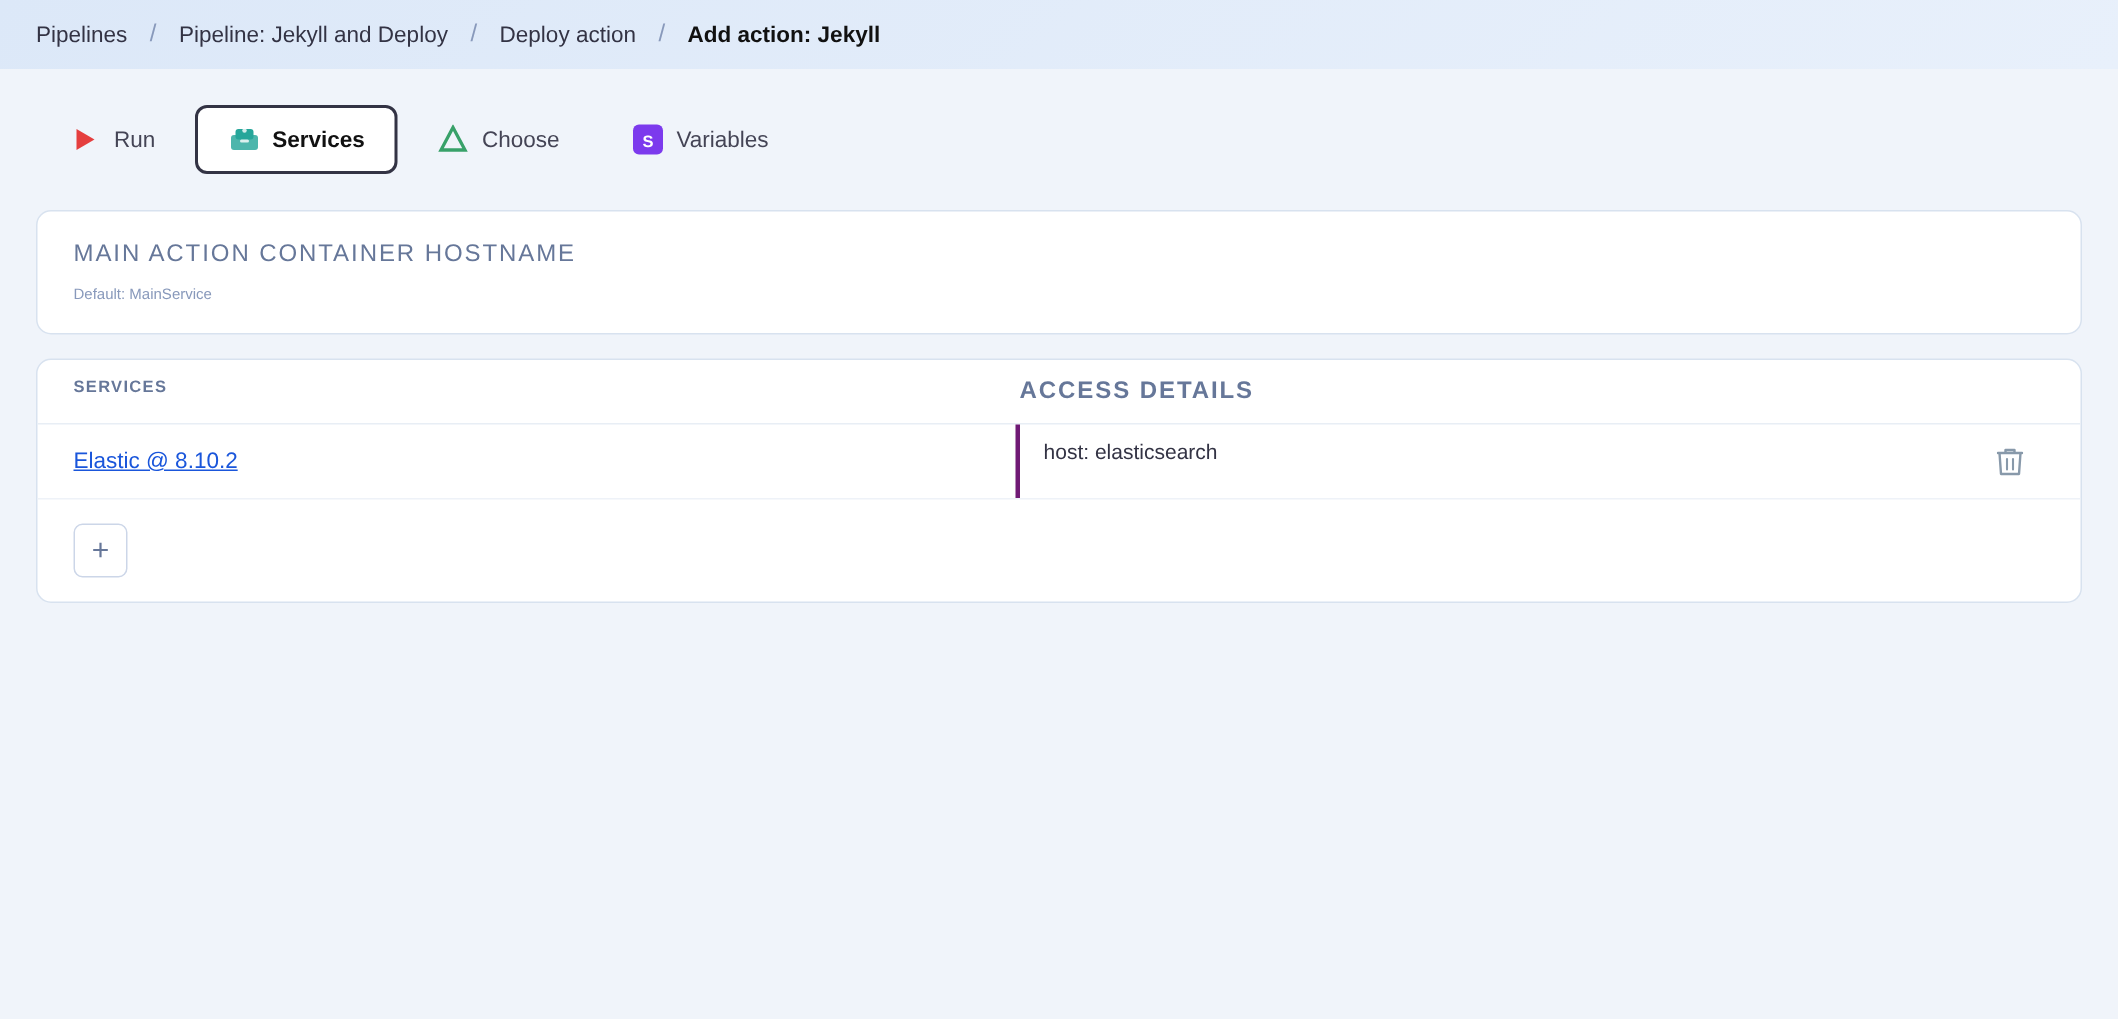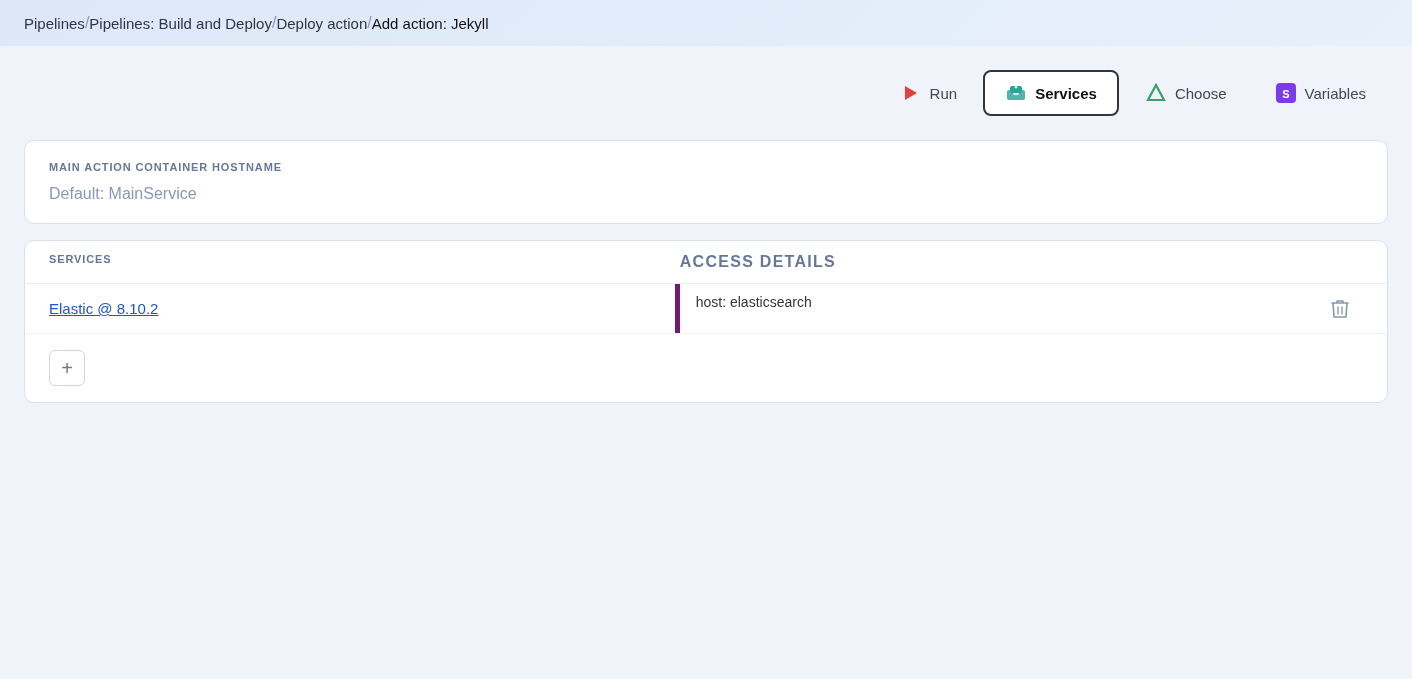--- a/index.html
+++ b/index.html
@@ -4,33 +4,33 @@
   <style>
     * { box-sizing: border-box; margin: 0; padding: 0; }
     body { font-family: -apple-system, BlinkMacSystemFont, 'Segoe UI', sans-serif; background: #f0f4fa; min-height: 679px; }
 
     
     .breadcrumb-bar {
       background: linear-gradient(135deg, #dce8f8 0%, #e8f0fb 100%);
       padding: 14px 24px;
       display: flex;
       align-items: center;
-      gap: 0;
+      gap: 15px;
       font-size: 15px;
       color: #334;
     }
     .breadcrumb-sep { color: #8899bb; font-size: 16px; }
     .breadcrumb-link { color: #334; text-decoration: none; cursor: pointer; }
-    .breadcrumb-current { font-weight: 400; color: #111; }
+    .breadcrumb-current { font-weight: 700; color: #111; }
 
     
     .main-content { padding: 24px 24px; background: #f0f4fa; min-height: calc(679px - 60px); }
 
     
-    .tabs { display: flex; align-items: center; gap: 4px; margin-bottom: 24px; justify-content: flex-end; }
+    .tabs { display: flex; align-items: center; gap: 4px; margin-bottom: 24px; }
     .tab {
       display: flex; align-items: center; gap: 8px;
       padding: 10px 20px; border-radius: 8px; cursor: pointer;
       font-size: 15px; font-weight: 500; color: #445;
       border: 2px solid transparent; background: transparent;
       text-decoration: none; white-space: nowrap;
       transition: background 0.15s;
     }
     .tab.active {
       border: 2px solid #334; background: white; color: #111;
@@ -39,30 +39,30 @@
     .tab-icon { width: 22px; height: 22px; display: inline-flex; align-items: center; justify-content: center; }
 
     
     .card {
       background: white; border: 1px solid #d8e2ef; border-radius: 10px;
       margin-bottom: 16px; overflow: hidden;
     }
     .card-inner { padding: 20px 24px; }
 
     .section-label {
-      font-size: 11px; font-weight: 700; letter-spacing: 0.08em;
+      font-size: 16px; font-weight: 400; letter-spacing: 0.08em;
       color: #667799; text-transform: uppercase; margin-bottom: 12px;
     }
-    .hostname-text { font-size: 16px; color: #8899bb; }
+    .hostname-text { font-size: 10px; color: #8899bb; }
     .services-header { display: flex; border-bottom: 1px solid #e8eef5; padding: 12px 24px; }
     .col-services { flex: 0 0 48%; font-size: 11px; font-weight: 700; letter-spacing: 0.08em; color: #667799; text-transform: uppercase; }
     .col-access { flex: 1; font-size: 16px; font-weight: 700; letter-spacing: 0.08em; color: #667799; text-transform: uppercase; }
 
     .service-row { display: flex; align-items: stretch; padding: 0 24px; border-bottom: 1px solid #eef2f8; }
-    .service-name-cell { flex: 0 0 48%; padding: 16px 0; display: flex; align-items: center; border-right: 5px solid #701a75; }
+    .service-name-cell { flex: 0 0 48%; padding: 16px 0; display: flex; align-items: center; border-right: 3px solid #701a75; }
     .service-name-link { color: #1a56db; text-decoration: underline; font-size: 15px; font-weight: 500; cursor: pointer; }
     .service-access-cell { flex: 1; display: flex; flex-direction: column; }
     .access-row { padding: 10px 16px; border-bottom: 1px solid #eef2f8; font-size: 14px; color: #334; flex: 1; }
     .access-row:last-child { border-bottom: none; }
     .service-actions { display: flex; align-items: center; padding: 0 8px; }
 
     .delete-btn {
       background: none; border: none; cursor: pointer; color: #8899aa;
       font-size: 18px; padding: 6px; border-radius: 4px;
       display: flex; align-items: center; justify-content: center;
@@ -79,21 +79,21 @@
 
     
     .icon-run { color: #e53e3e; font-size: 18px; }
   </style>
 </head>
 <body>
 
 <div class="breadcrumb-bar">
   <a class="breadcrumb-link">Pipelines</a>
   <span class="breadcrumb-sep">/</span>
-  <a class="breadcrumb-link">Pipelines: Build and Deploy</a>
+  <a class="breadcrumb-link">Pipeline: Jekyll and Deploy</a>
   <span class="breadcrumb-sep">/</span>
   <a class="breadcrumb-link">Deploy action</a>
   <span class="breadcrumb-sep">/</span>
   <span class="breadcrumb-current">Add action: Jekyll</span>
 </div>
 
 <div class="main-content">
 
   <div class="tabs">
 

